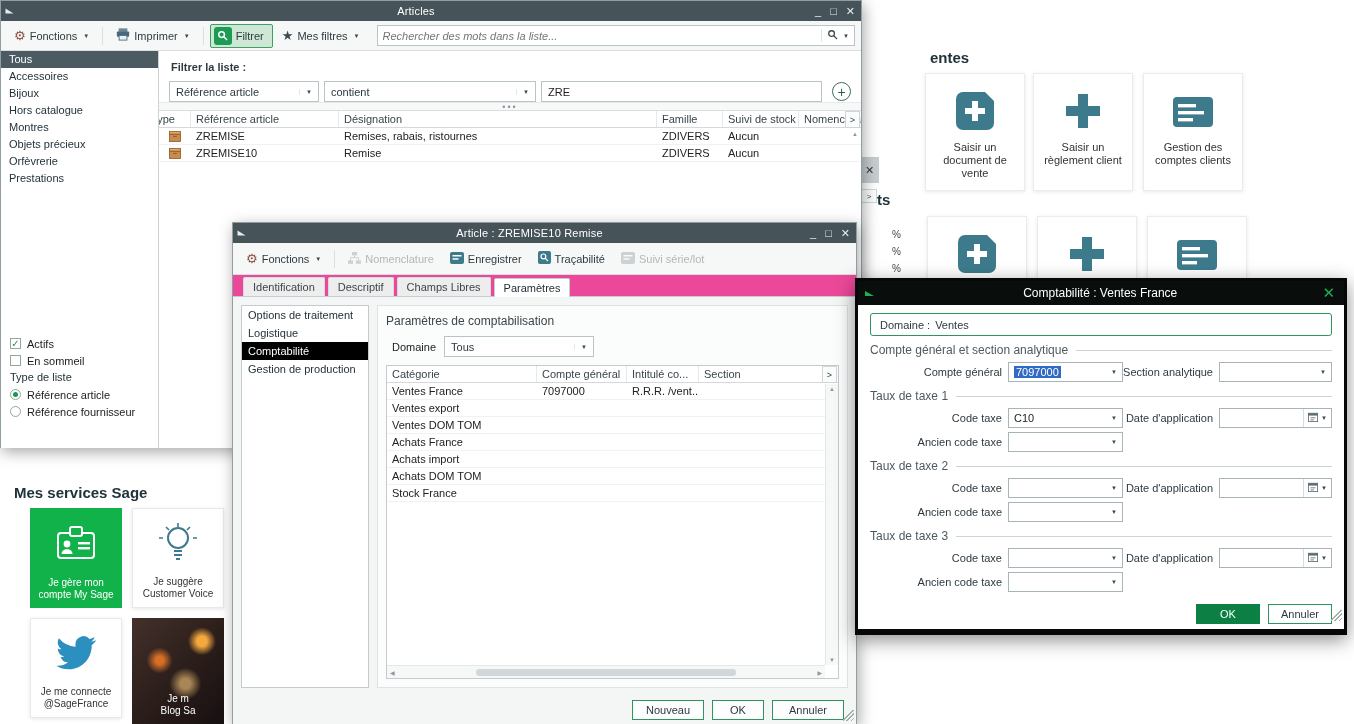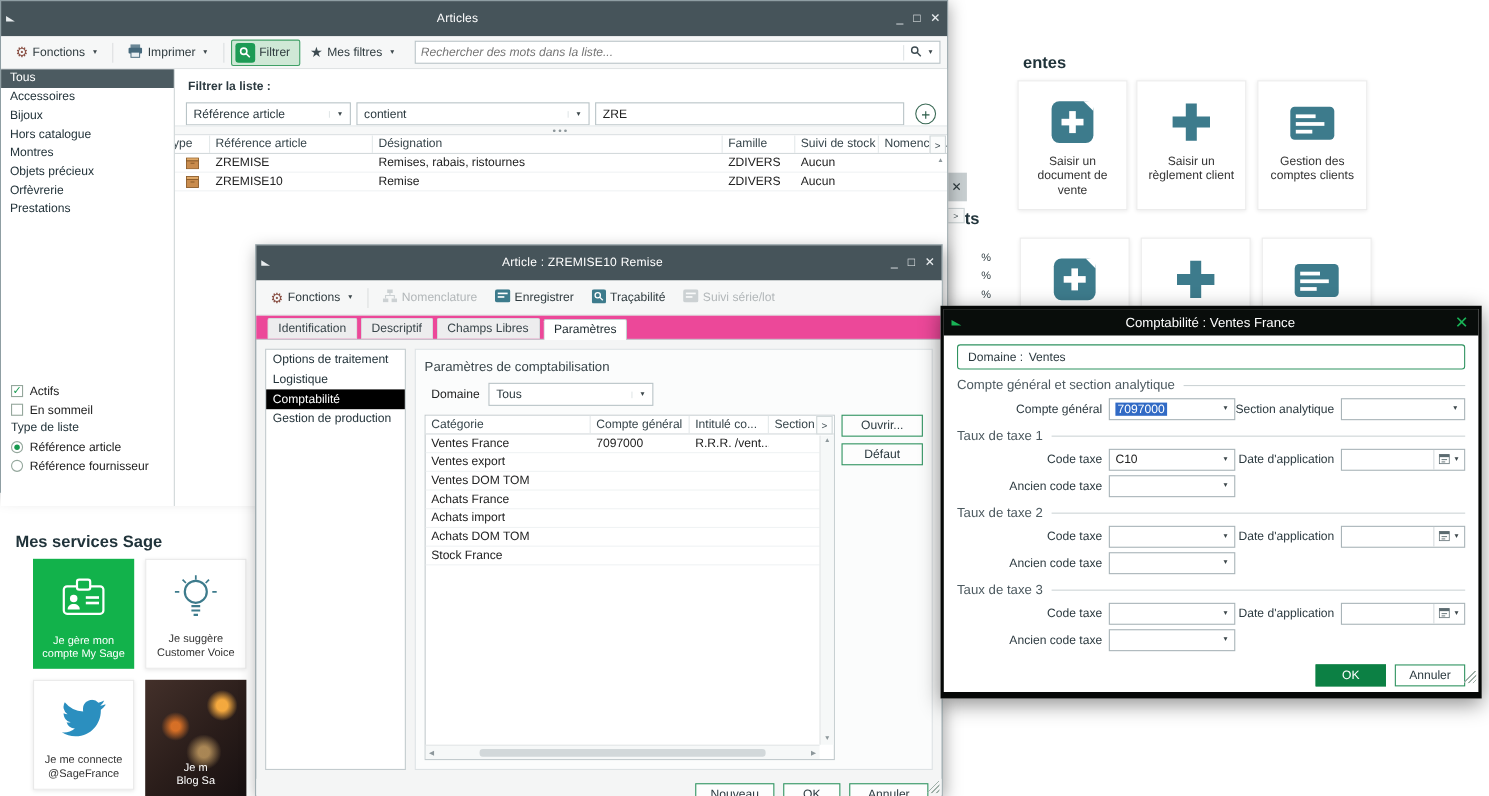--- a/index.html
+++ b/index.html
@@ -1,21 +1,21 @@
 <!DOCTYPE html>
 <html><head>
 <meta charset="utf-8">
 <style>
   *{margin:0;padding:0;box-sizing:border-box}
   body{position:relative;width:1354px;height:724px;overflow:hidden;background:#fff;
        font-family:"Liberation Sans","DejaVu Sans",sans-serif;font-size:11px;color:#222}
 
   
   .window{position:absolute;background:#f4f5f5;border:1px solid #8f9ea3;box-shadow:2px 4px 14px rgba(0,0,0,.35)}
-  .titlebar{height:32px;background:#46545a;color:#fff;display:flex;align-items:center;padding:0 6px;font-size:11px}
+  .titlebar{height:20px;background:#46545a;color:#fff;display:flex;align-items:center;padding:0 6px;font-size:11px}
   .app-tri{width:0;height:0;border-left:5px solid transparent;border-bottom:8px solid #e8ecee;margin-right:5px;transform:rotate(90deg)}
   .titlebar .title{flex:1;text-align:center;letter-spacing:.2px}
   .winbtns{display:flex;align-items:center;gap:9px;color:#e8ecee}
   .winbtns span{cursor:pointer;font-size:11px;line-height:11px}
 
   .toolbar{height:30px;background:#f6f7f7;border-bottom:1px solid #dadedf;display:flex;align-items:center;padding:0 6px;gap:2px}
   .tbtn{display:flex;align-items:center;gap:4px;padding:3px 7px;border-radius:2px;color:#2f3b3f;white-space:nowrap;cursor:pointer}
   .tbtn.disabled{color:#b2b7b9;cursor:default}
   .tbtn.disabled svg{opacity:.45}
   .caret{font-size:6px;color:#3c474b;margin-left:2px}
@@ -558,24 +558,20 @@
           <div class="vscroll">
             <span>▲</span>
             <span>▼</span>
           </div>
           <div class="hscroll">
             <span>◀</span>
             <span class="hthumb"></span>
             <span>▶</span>
           </div>
         </div>
-        <div class="btncol">
-          <div class="gbtn" style="min-width:70px;padding:0 6px">Ouvrir...</div>
-          <div class="gbtn" style="min-width:70px;padding:0 6px">Défaut</div>
-        </div>
       </div>
     </div>
   </div>
 
   <div class="bottombar">
     <div class="gbtn">Nouveau</div>
     <div class="gbtn" style="min-width:52px">OK</div>
     <div class="gbtn">Annuler</div>
   </div>
   <div class="grip"></div>

